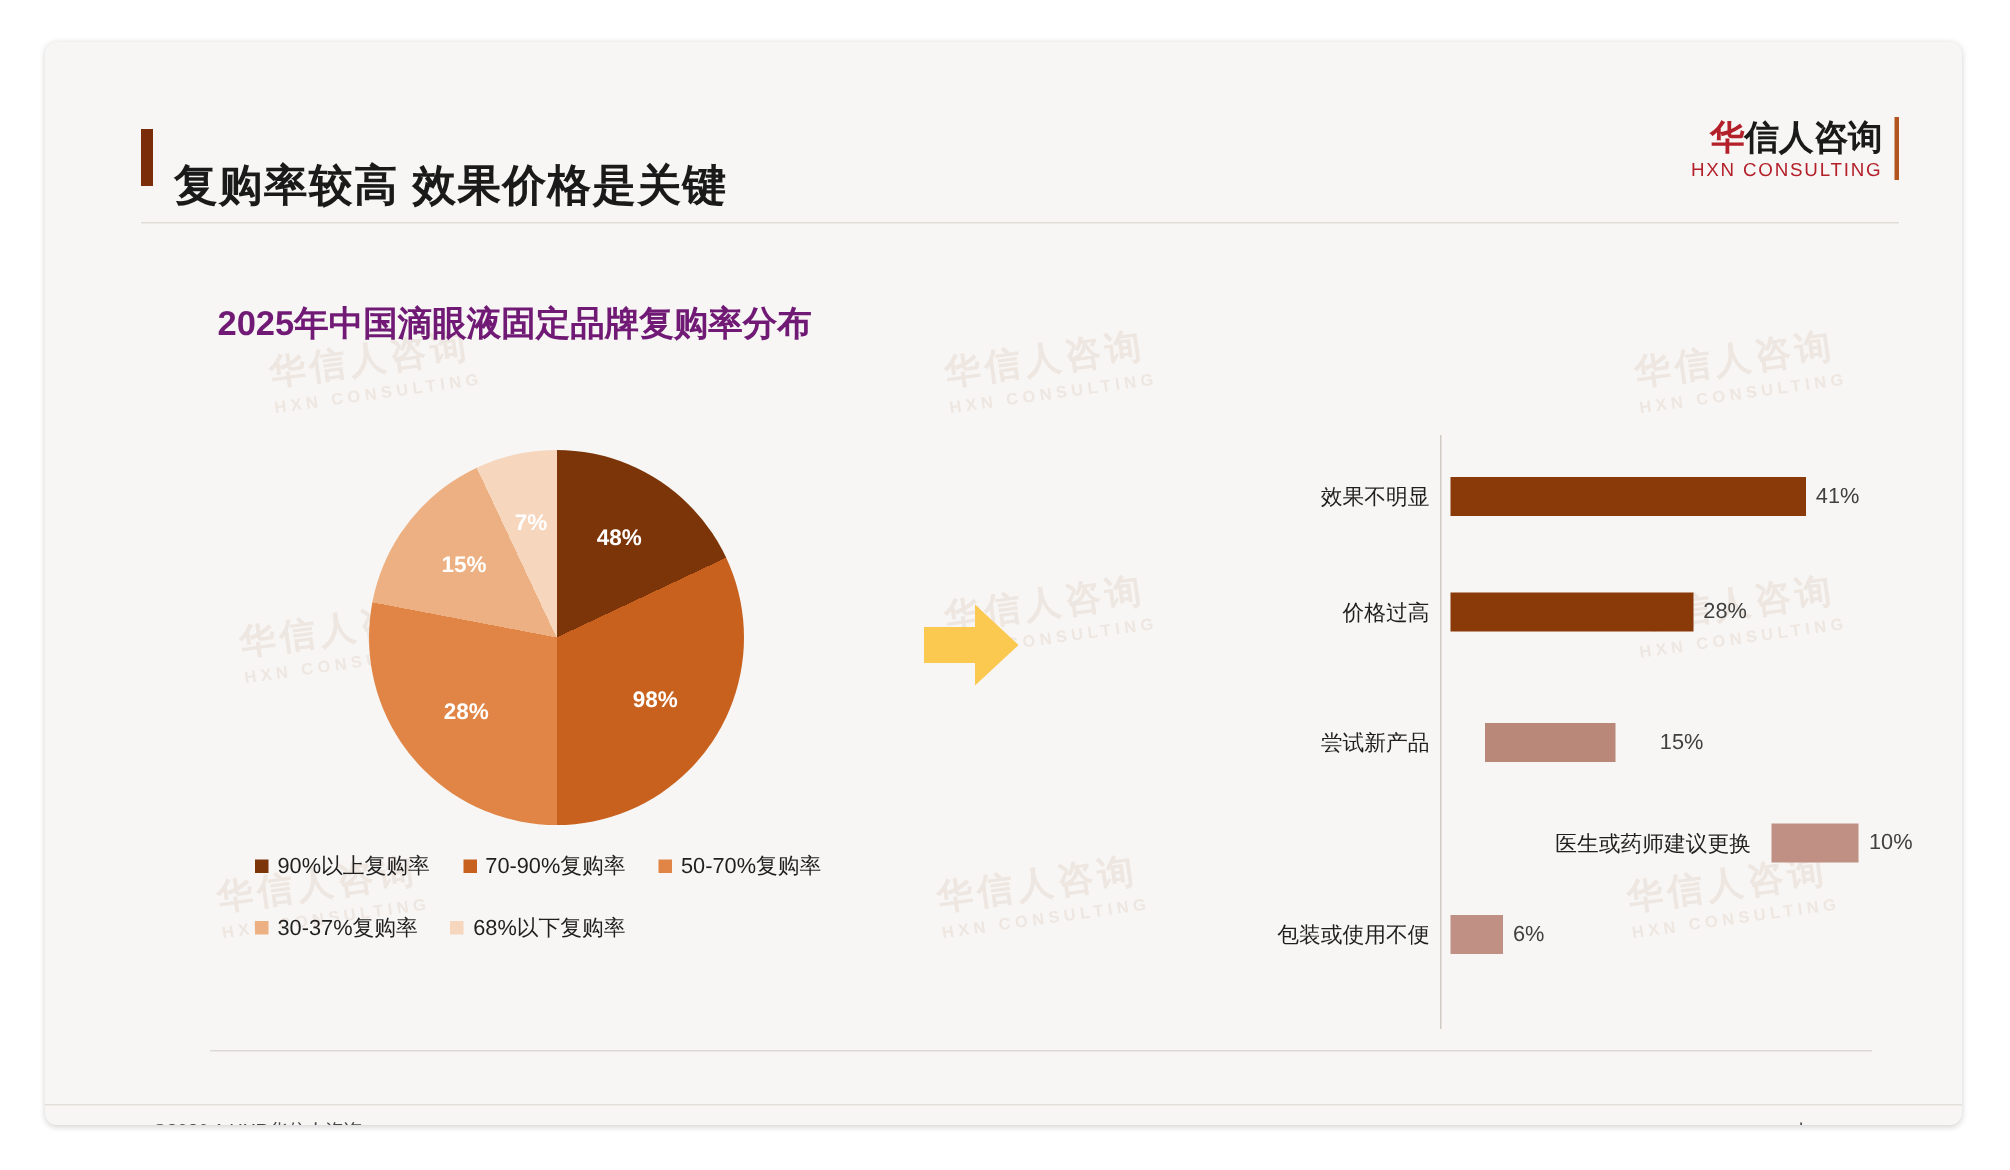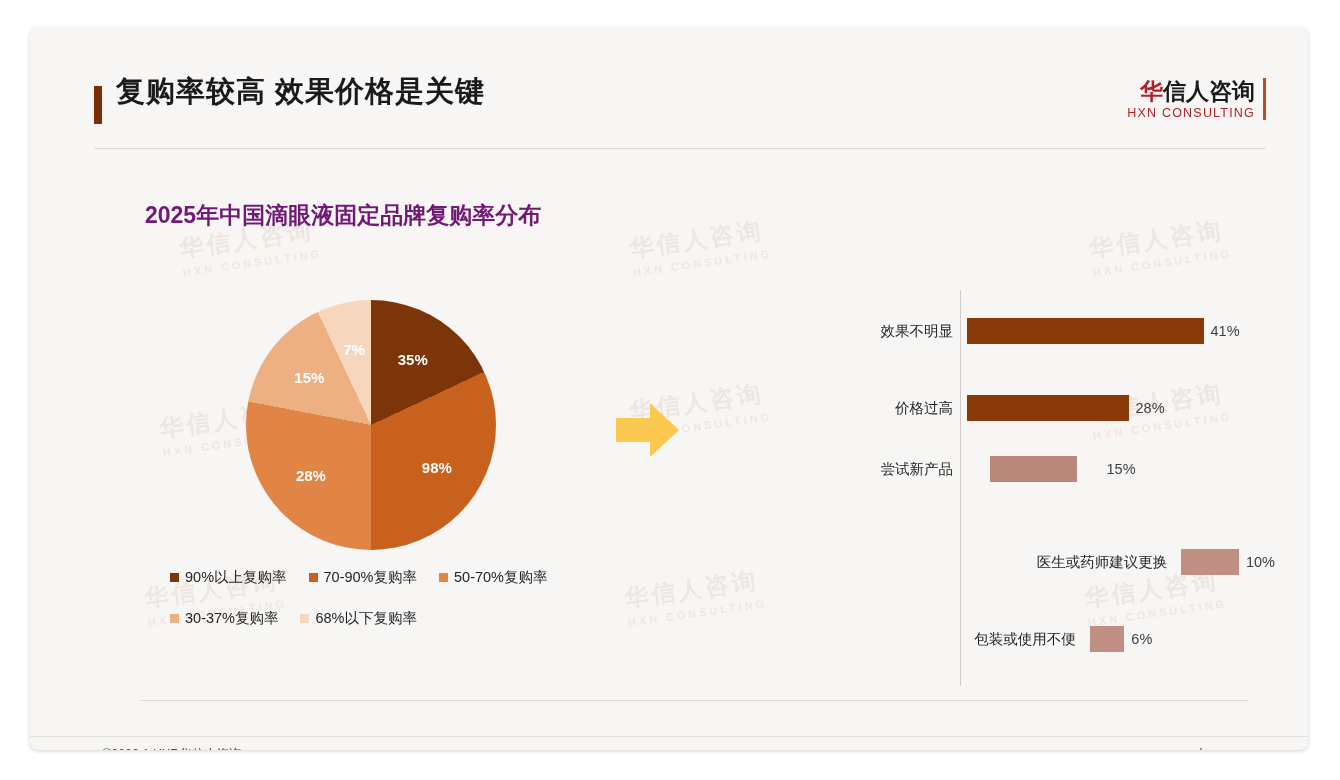--- a/index.html
+++ b/index.html
@@ -38,21 +38,21 @@
     position: absolute;
     left: 64px;
     top: 58px;
     width: 8px;
     height: 38px;
     background: #7b2d09;
   }
   .slide-title {
     position: absolute;
     left: 86px;
-    top: 44px;
+    top: 76px;
     font-size: 29px;
     font-weight: bold;
     color: #1a1a1a;
     letter-spacing: 1px;
     white-space: nowrap;
   }
   .logo-box {
     position: absolute;
     right: 42px;
     top: 50px;
@@ -306,21 +306,21 @@
         <div class="logo-en">HXN CONSULTING</div>
       </div>
     </div>
     <div class="header-rule"></div>
 
     <div class="chart-title" id="pie-title">2025年中国滴眼液固定品牌复购率分布</div>
 
     <div class="pie-wrap">
       <div class="pie" id="pie-disc" style="background: conic-gradient(rgb(123, 53, 8) 0deg, rgb(123, 53, 8) 64.8deg, rgb(200, 97, 29) 64.8deg, rgb(200, 97, 29) 180deg, rgb(224, 133, 69) 180deg, rgb(224, 133, 69) 280.8deg, rgb(237, 176, 130) 280.8deg, rgb(237, 176, 130) 334.8deg, rgb(246, 214, 189) 334.8deg, rgb(246, 214, 189) 360deg);"></div>
       <div id="pie-labels">
-          <div class="pie-label" style="left: 166.794px; top: 59.1424px;">35%</div>
+          <div class="pie-label" style="left: 166.794px; top: 59.1424px;">48%</div>
           <div class="pie-label" style="left: 190.858px; top: 166.794px;">98%</div>
           <div class="pie-label" style="left: 64.9px; top: 174.719px;">28%</div>
           <div class="pie-label" style="left: 63.3679px; top: 77.1932px;">15%</div>
           <div class="pie-label" style="left: 107.985px; top: 48.8785px;">7%</div>
         </div>
     </div>
 
     <div class="legend" id="pie-legend">
         <div class="legend-row">
           <div class="legend-item">
@@ -360,31 +360,31 @@
           <div class="bar-row" style="top: 28px;">
             <div class="bar-cat">效果不明显</div>
             <div class="bar-fill" style="width: 236.538px; background: rgb(138, 58, 9);"></div>
             <div class="bar-val">41%</div>
           </div>
           <div class="bar-row" style="top: 105px;">
             <div class="bar-cat">价格过高</div>
             <div class="bar-fill" style="width: 161.538px; background: rgb(138, 58, 9);"></div>
             <div class="bar-val">28%</div>
           </div>
-          <div class="bar-row" style="top: 166px; gap: 23px;">
+          <div class="bar-row" style="top: 192px; gap: 23px;">
             <div class="bar-cat">尝试新产品</div>
             <div class="bar-fill" style="width: 86.5385px; background: rgb(185, 136, 121);"></div>
             <div class="bar-val">15%</div>
           </div>
           <div class="bar-row" style="top: 259px; justify-content: flex-end;">
             <div class="bar-cat">医生或药师建议更换</div>
             <div class="bar-fill" style="width: 57.6923px; background: rgb(191, 144, 131);"></div>
             <div class="bar-val">10%</div>
           </div>
-          <div class="bar-row" style="top: 336px; justify-content: center;">
+          <div class="bar-row" style="top: 320px;">
             <div class="bar-cat">包装或使用不便</div>
             <div class="bar-fill" style="width: 34.6154px; background: rgb(191, 144, 131);"></div>
             <div class="bar-val">6%</div>
           </div>
         </div>
     </div>
 
     <div class="sample-rule"></div>
     <div class="footer-rule"></div>
     <div class="footer-left">©2026.1 HXR华信人咨询</div>

